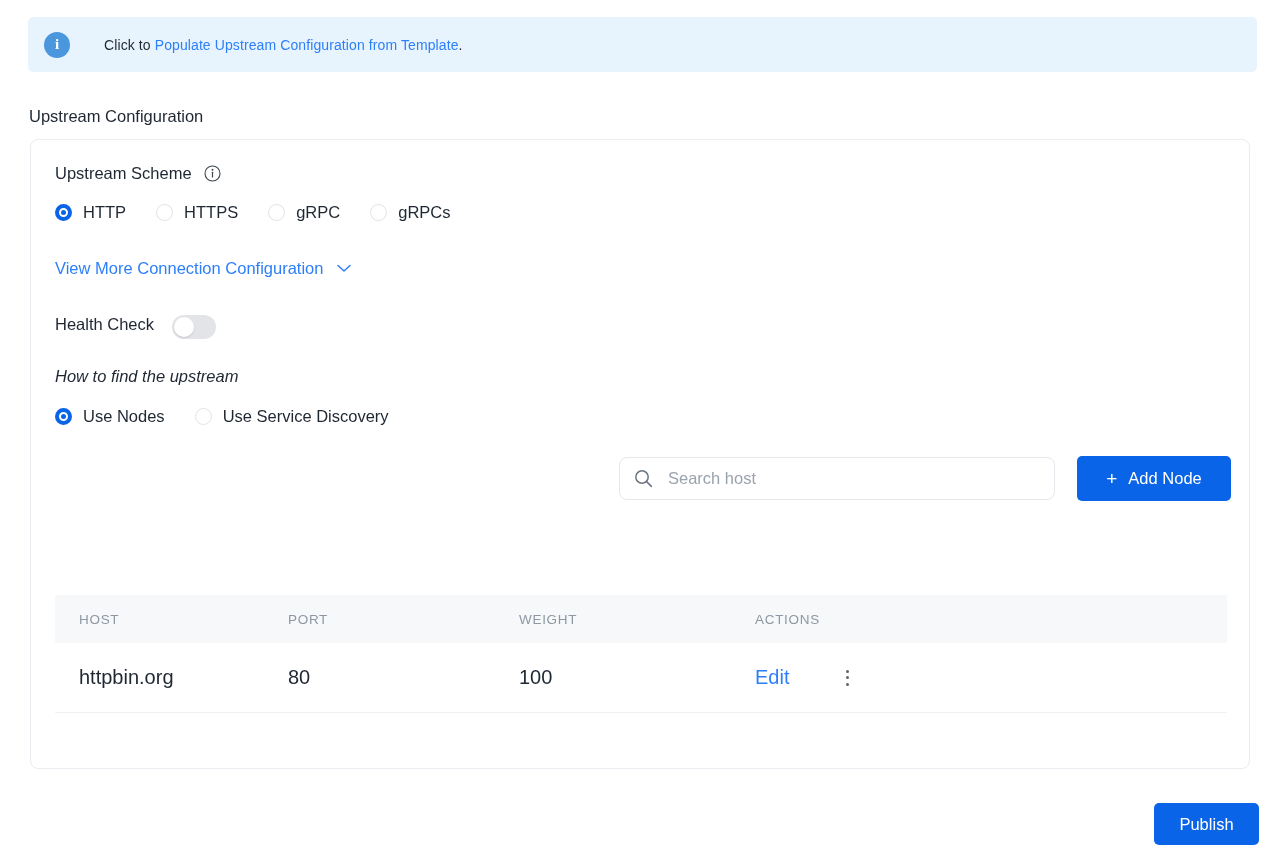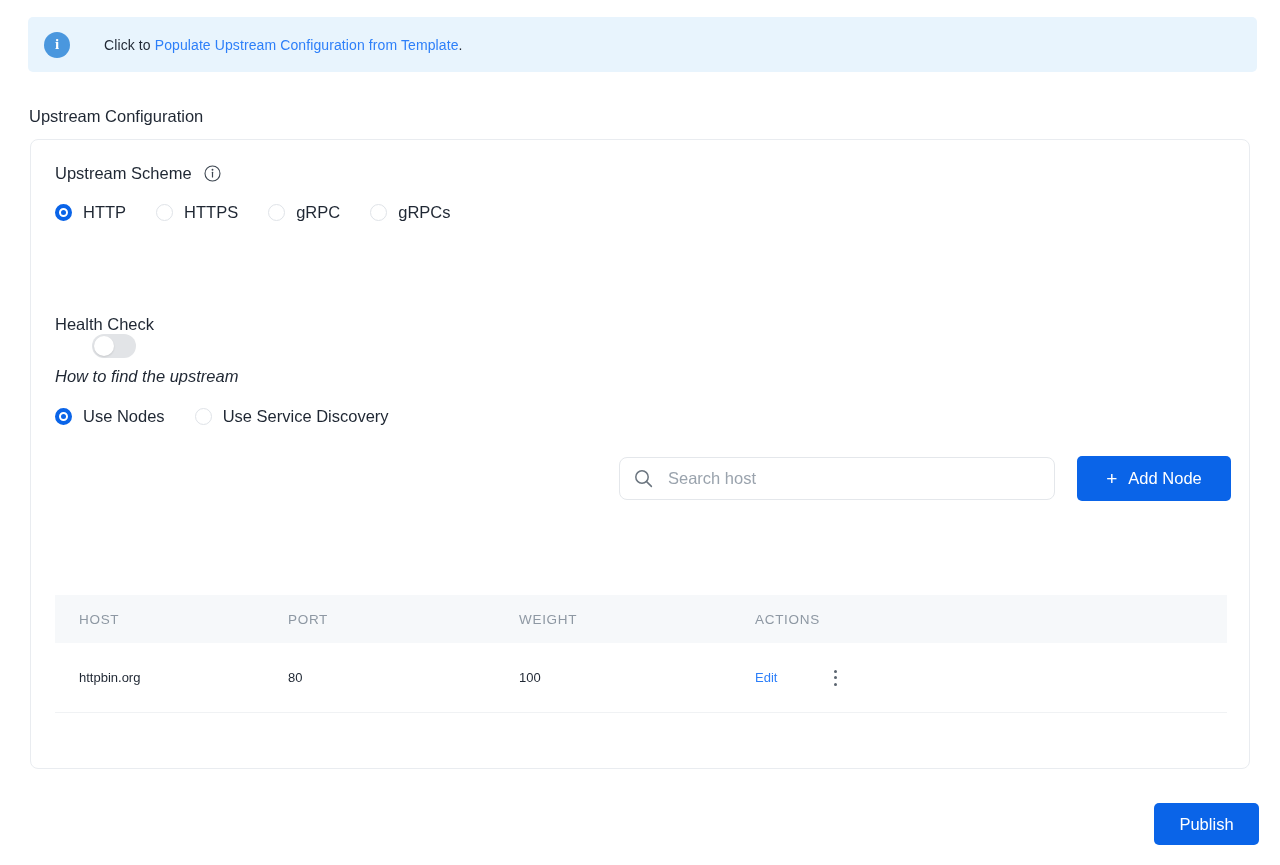--- a/index.html
+++ b/index.html
@@ -165,22 +165,21 @@
     margin-left: 14px;
     display: inline-flex;
   }
 
   
   .health-row {
     position: absolute;
     left: 24px;
     top: 175px;
     display: flex;
-    align-items: center;
-    flex-direction: column;
+    align-items: flex-start;
   }
   .toggle {
     margin-left: 18px;
     width: 44px;
     height: 24px;
     border-radius: 12px;
     background: #e2e4e7;
     position: relative;
     cursor: pointer;
     flex: 0 0 auto;
@@ -310,21 +309,21 @@
     background: #f6f8fa;
     color: #8e98a3;
     font-size: 13.5px;
     letter-spacing: 0.7px;
   }
   .trow {
     display: flex;
     align-items: center;
     height: 70px;
     border-bottom: 1px solid #f0f2f4;
-    font-size: 13px;
+    font-size: 20px;
     color: #1f2733;
   }
   .col-host    { width: 233px; padding-left: 24px; }
   .col-port    { width: 231px; }
   .col-weight  { width: 236px; }
   .col-actions { flex: 1; display: flex; align-items: center; }
 
   .edit-link {
     color: #2d7ff9;
     text-decoration: none;
@@ -402,20 +401,28 @@
       <label class="radio-opt">
         <span class="radio-mark"></span>
         <span class="radio-label">gRPC</span>
       </label>
       <label class="radio-opt">
         <span class="radio-mark"></span>
         <span class="radio-label">gRPCs</span>
       </label>
     </div>
 
+    <div class="viewmore">
+      <span>View More Connection Configuration</span>
+      <span class="chev">
+        <svg width="14" height="9" viewBox="0 0 14 9">
+          <path d="M1 1.5 L7 7 L13 1.5" fill="none" stroke="#2d7ff9" stroke-width="1.5" stroke-linecap="round" stroke-linejoin="round"></path>
+        </svg>
+      </span>
+    </div>
 
     <div class="health-row">
       <span class="field-label">Health Check</span>
       <span class="toggle">
         <span class="knob"></span>
       </span>
     </div>
 
     <div class="field-label find-label">How to find the upstream</div>
 

